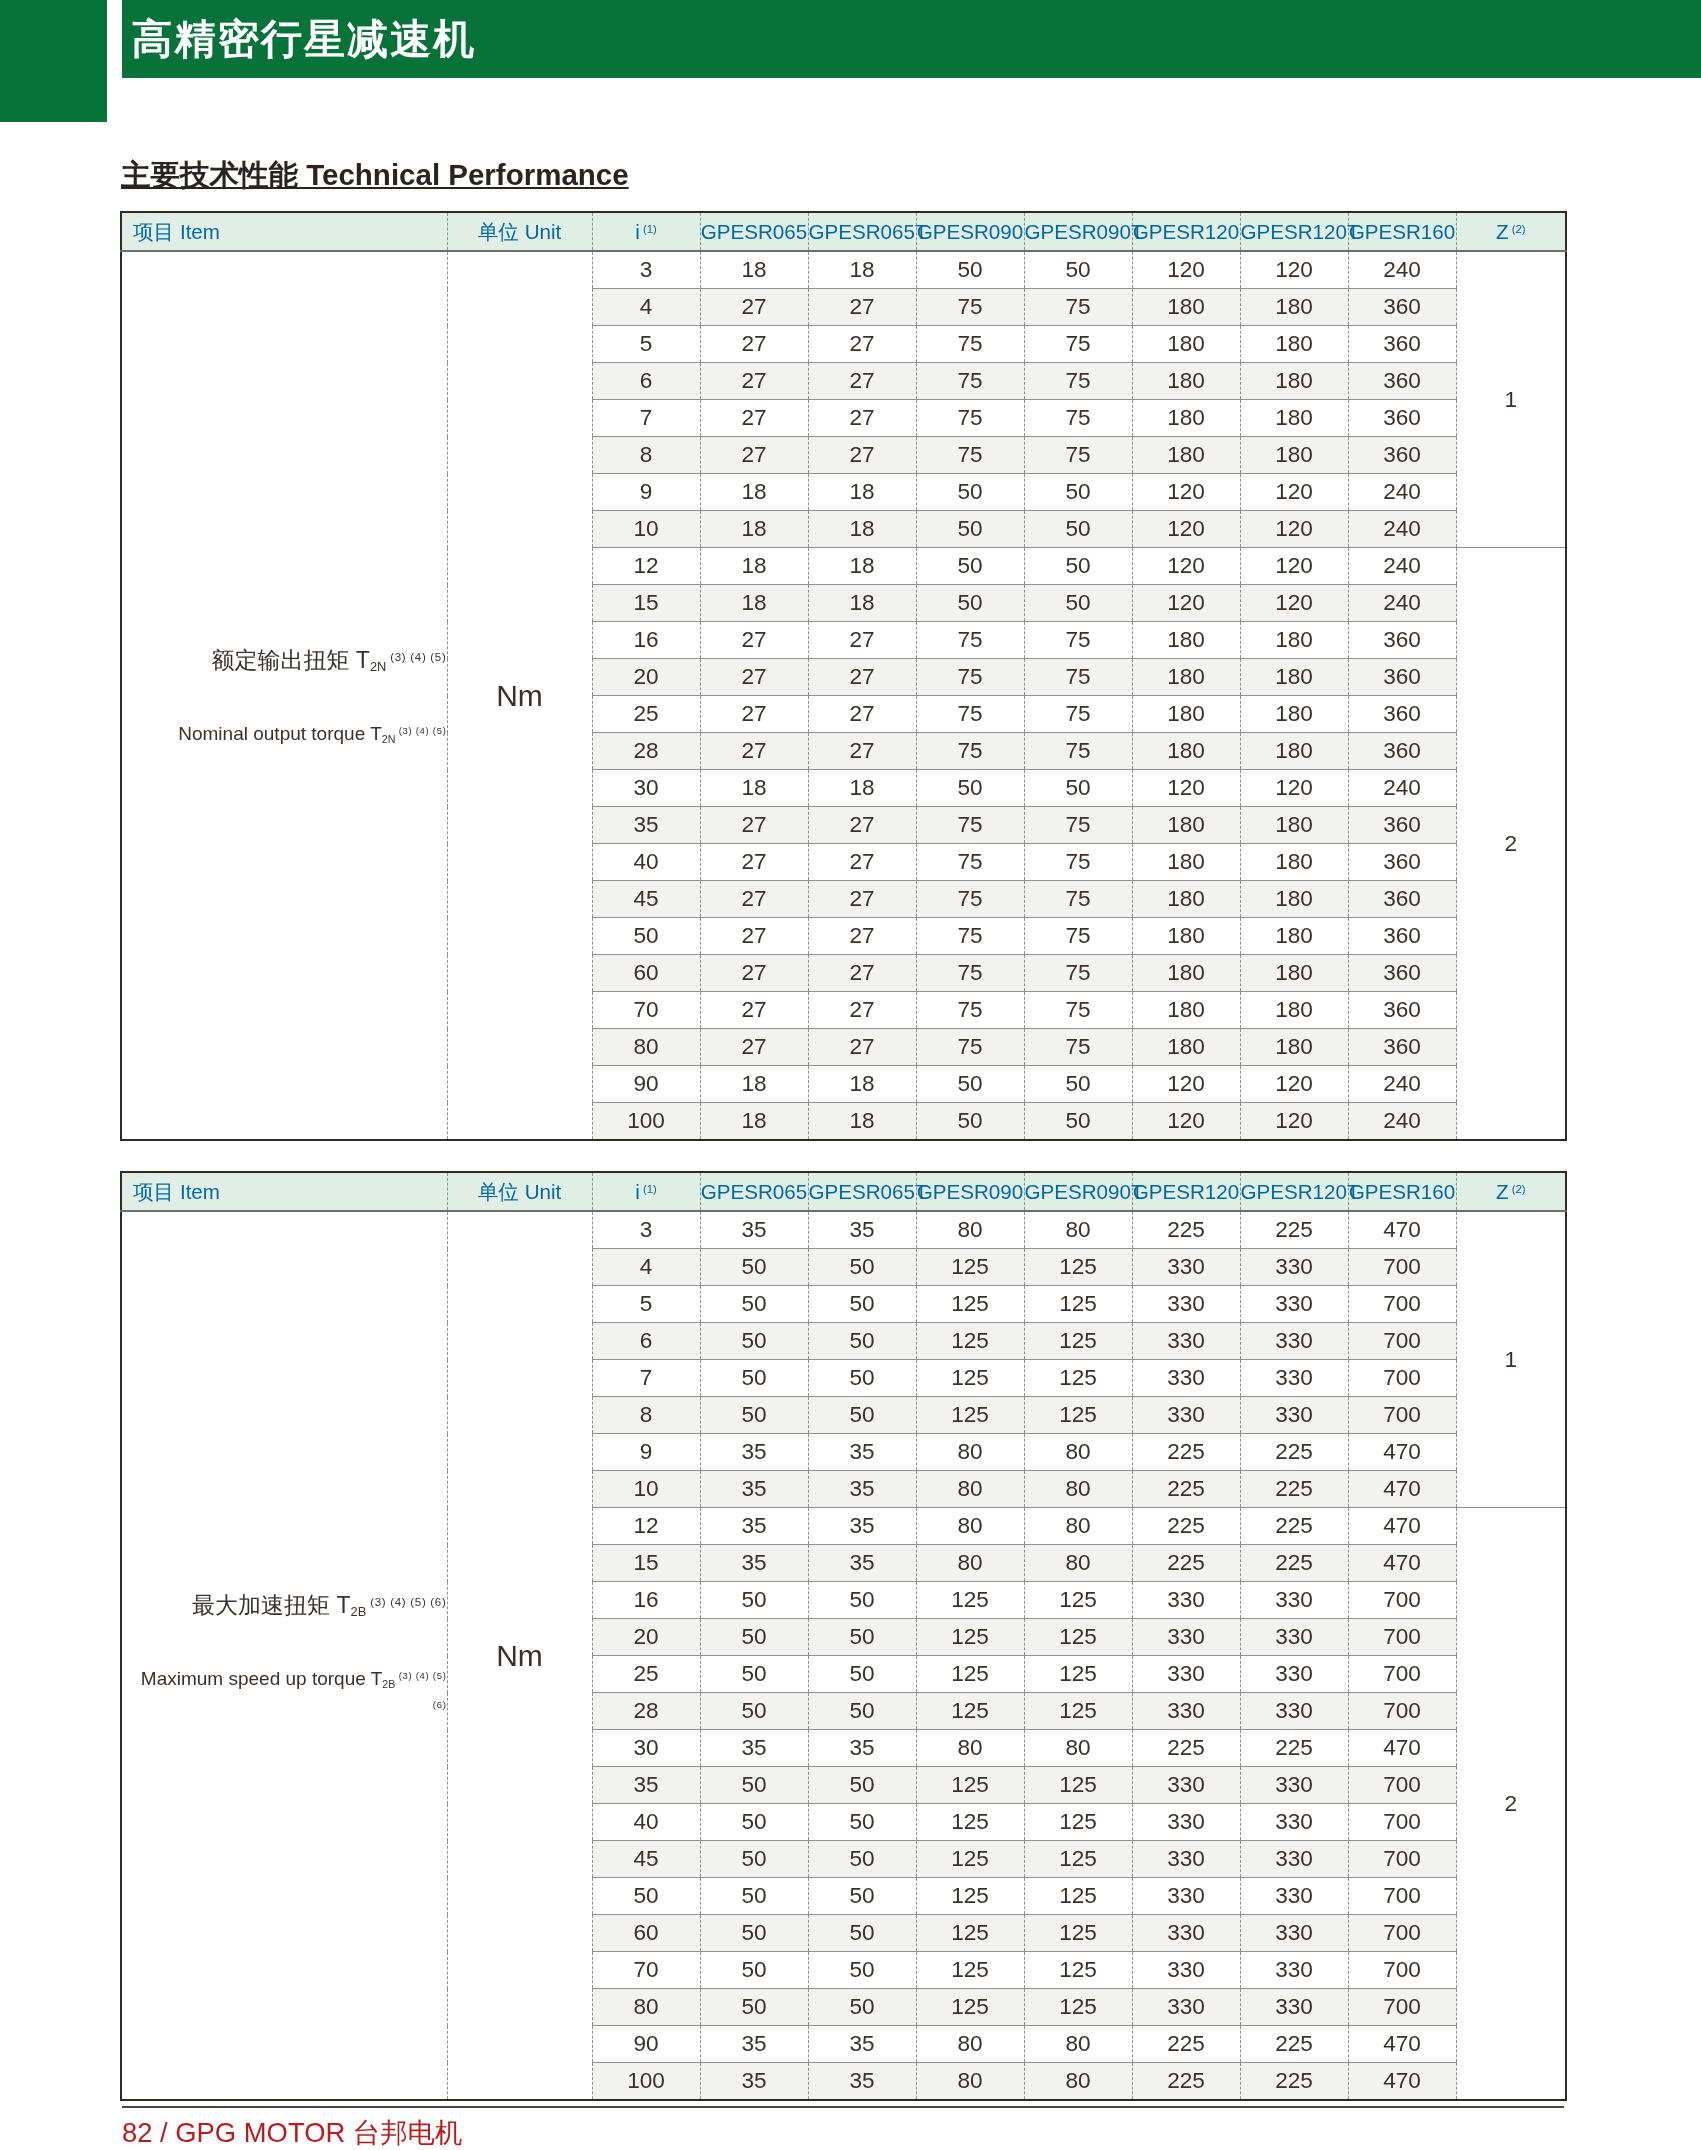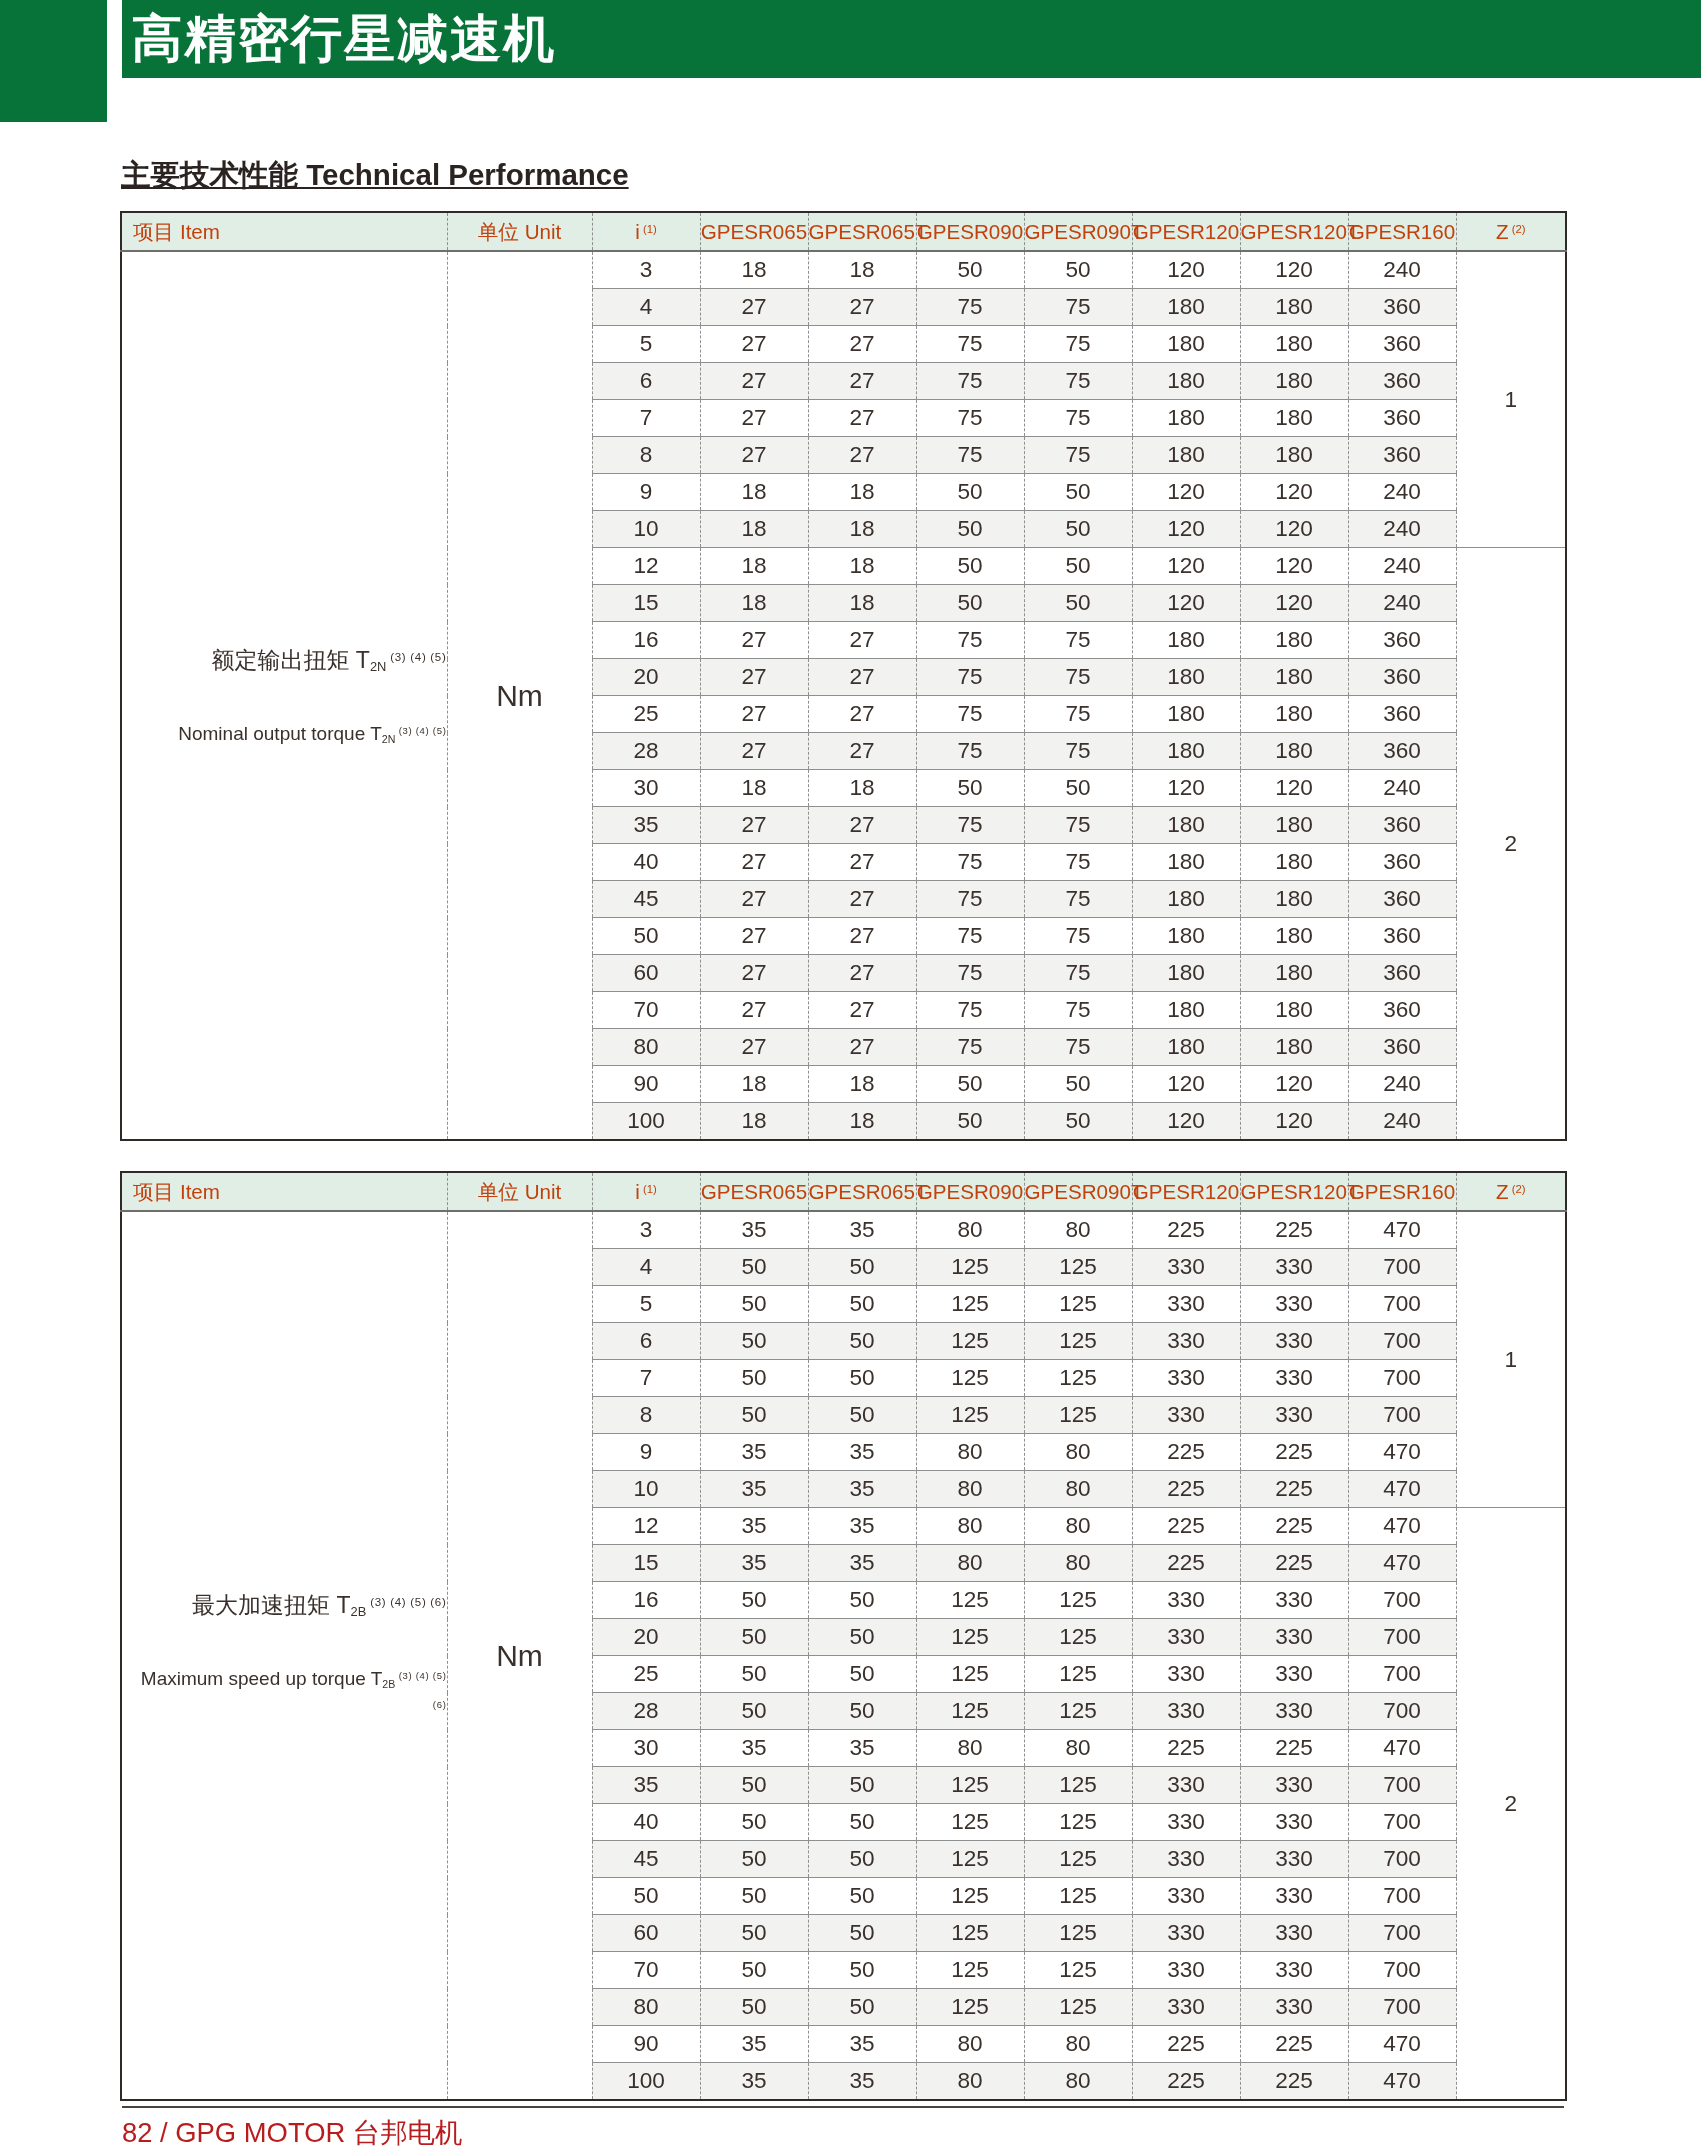--- a/index.html
+++ b/index.html
@@ -3,31 +3,31 @@
 <meta charset="utf-8">
 <style>
   html,body{margin:0;padding:0;background:#ffffff;}
   .page{position:relative;width:1702px;height:2151px;background:#ffffff;overflow:hidden;
         font-family:"Liberation Sans", sans-serif;color:#3a312c;}
 
   
   .corner-block{position:absolute;left:0;top:0;width:107px;height:122px;background:#087339;}
   .banner{position:absolute;left:122px;top:0;width:1580px;height:78px;background:#087339;
           display:flex;align-items:center;}
-  .banner h1{margin:0;padding-left:9.6px;font-size:51px;font-weight:700;color:#ffffff;letter-spacing:2.1px;}
+  .banner h1{margin:0;padding-left:9.6px;font-size:41px;font-weight:700;color:#ffffff;letter-spacing:2.1px;}
   .subtitle{position:absolute;left:131px;top:89px;font-size:31px;font-weight:700;color:#8a8a8a;}
   .section-title{position:absolute;left:121px;top:156px;font-size:29.5px;font-weight:700;color:#2a2320;text-decoration:underline;}
 
   
   .table-block{position:absolute;left:120px;width:1445px;}
   #tbl0{top:211px;}
   #tbl1{top:1171px;}
   table{border-collapse:collapse;table-layout:fixed;width:1445px;border:2.7px solid #302a26;}
   th{background:#e1eee6;height:37px;padding:0;font-weight:400;font-size:20.6px;
-     border-bottom:2.7px solid #6e6e6e;text-align:center;color:#c2410c;}
+     border-bottom:2.7px solid #6e6e6e;text-align:center;color:#0369a1;}
   th:not(:last-child){border-right:1.4px dashed #909090;}
   th.h-item{text-align:left;padding-left:11px;}
   td{height:36px;padding:0;text-align:center;font-size:22.6px;color:#3a312c;background:#ffffff;}
   td.c-item{text-align:right;padding-left:11px;border-right:1.4px dashed #909090;}
   td.c-unit{border-right:1.4px dashed #909090;font-size:30px;}
   td.c-i,td.c-val{border-right:1.4px dashed #909090;border-bottom:1.4px solid #8f8f8f;}
   td.alt{background:#f2f2f0;}
   td.lastrow{border-bottom:none;}
   td.c-z{background:#ffffff;}
   td.c-z.g1{border-bottom:1.4px solid #8f8f8f;}

